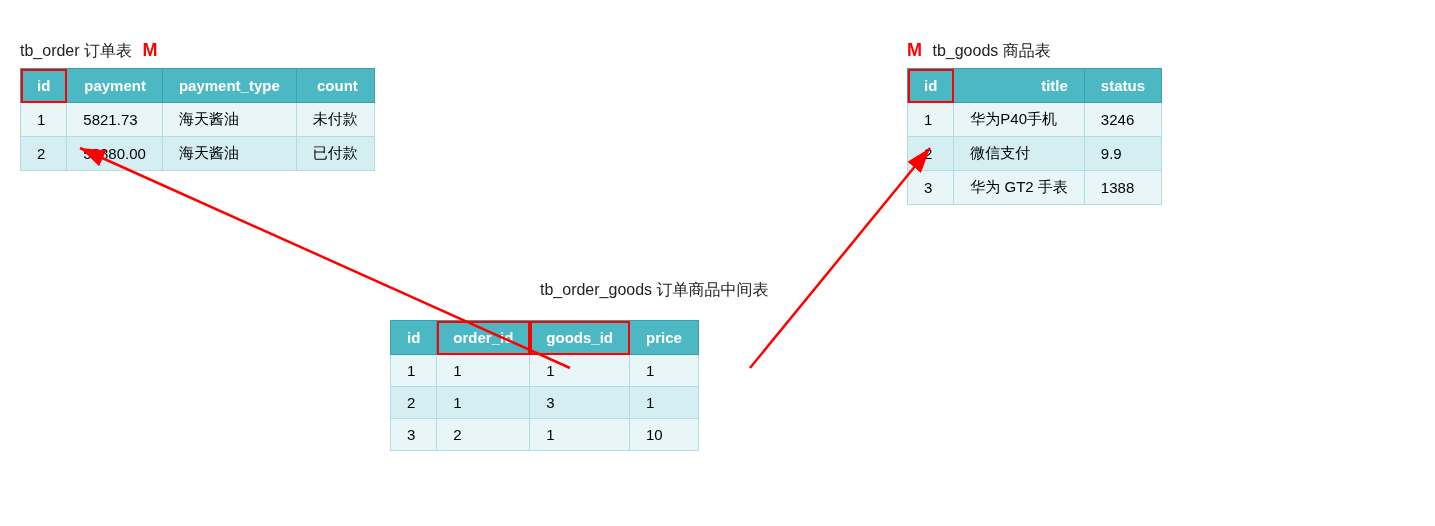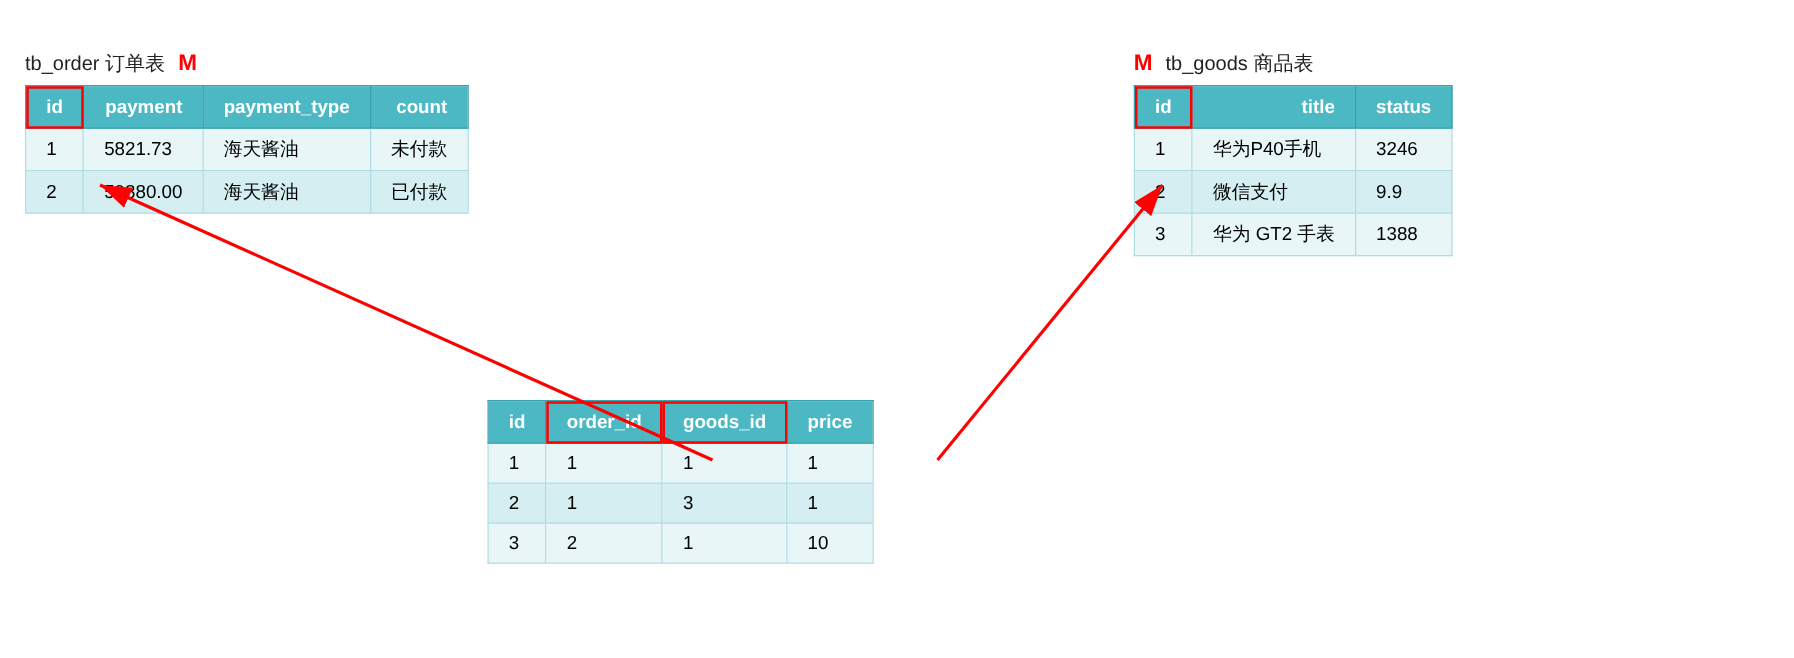--- a/index.html
+++ b/index.html
@@ -161,20 +161,23 @@
         </tr>
         <tr>
           <td>3</td>
           <td>华为 GT2 手表</td>
           <td>1388</td>
         </tr>
       </tbody>
     </table>
   </div>
 
+  <div class="middle-label">
+    <span>tb_order_goods 订单商品中间表</span>
+  </div>
 
   <div class="tb-order-goods-wrapper">
     <table>
       <thead>
         <tr>
           <th>id</th>
           <th class="highlighted-th">order_id</th>
           <th class="highlighted-th">goods_id</th>
           <th>price</th>
         </tr>

